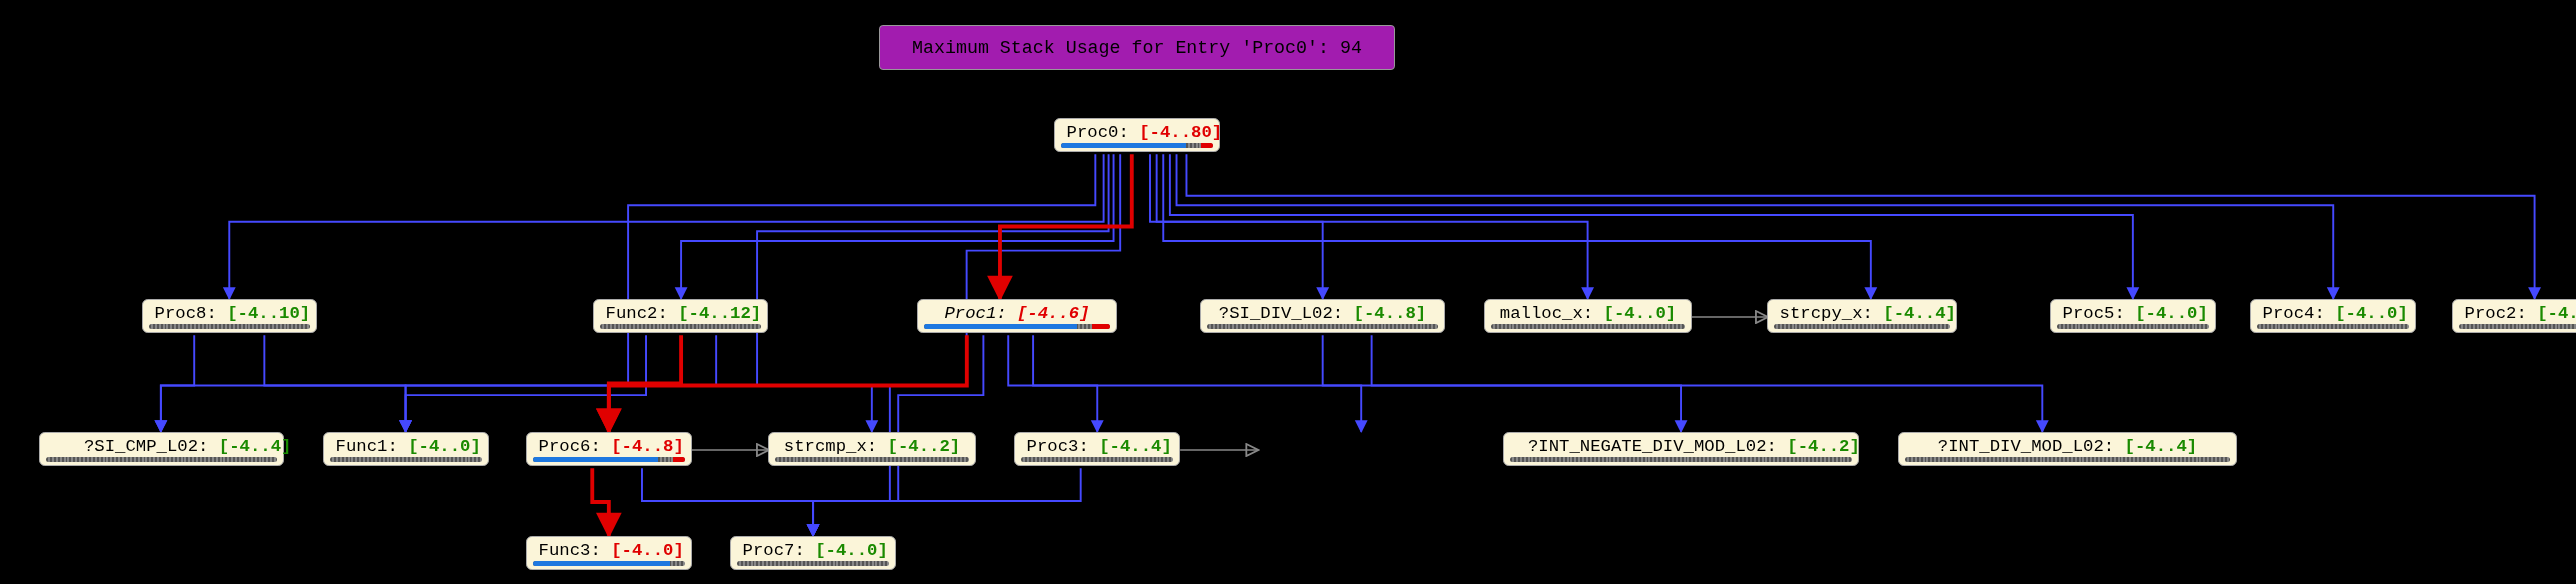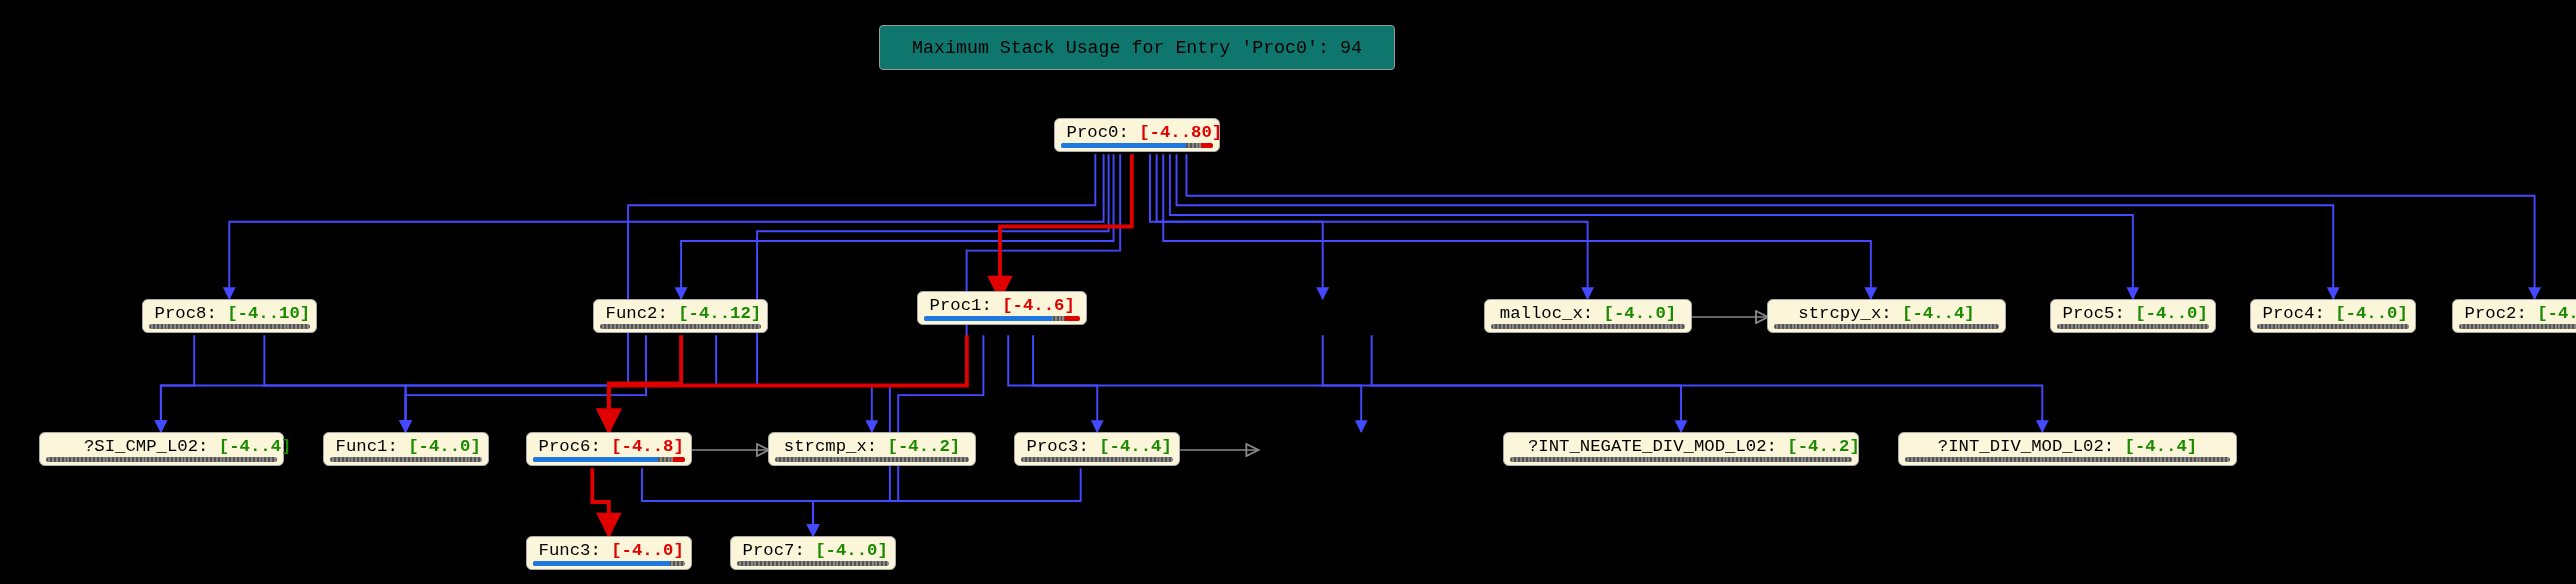--- a/index.html
+++ b/index.html
@@ -19,21 +19,21 @@
   }
   svg.edges {
     position: absolute;
     left: 0; top: 0;
     width: 2576px;
     height: 585px;
     pointer-events: none;
   }
   .title-box {
     position: absolute;
-    background: #0f766e;
+    background: #a21caf;
     border: 1px solid #999;
     border-radius: 3.9px;
     padding: 11.6px 31px;
     color: #000;
     white-space: nowrap;
     font-size: 18.3px;
     box-sizing: border-box;
     text-align: center;
   }
   .node {
@@ -121,26 +121,27 @@
 <div class="title-box" id="title-box" style="left: 879px; top: 25px; width: 516px;">
   <span>Maximum Stack Usage for Entry 'Proc0': 94</span>
 </div>
 
 <div class="node" style="left: 1054px; top: 118px; width: 166px;"><span class="label">Proc0: </span><span class="range red">[-4..80]</span><div class="bar">
         <div class="fill-blue" style="width: 82%;"></div>
         <div class="fill-red" style="width: 8%;"></div>
       </div></div>
     <div class="node" style="left: 142px; top: 299px; width: 175px;"><span class="label">Proc8: </span><span class="range green">[-4..10]</span><div class="bar"></div></div>
     <div class="node" style="left: 593px; top: 299px; width: 175px;"><span class="label">Func2: </span><span class="range green">[-4..12]</span><div class="bar"></div></div>
-    <div class="node" style="left: 917px; top: 291px; width: 170px;"><span class="label">Proc1: </span><span class="range red">[-4..6]</span><div class="bar">
+    <div class="node" style="left: 917px; top: 299px; width: 200px; font-style: italic;"><span class="label">Proc1: </span><span class="range red">[-4..6]</span><div class="bar">
         <div class="fill-blue" style="width: 82%;"></div>
         <div class="fill-red" style="width: 10%;"></div>
       </div></div>
+    <div class="node" style="left: 1200px; top: 299px; width: 245px;"><span class="label">?SI_DIV_L02: </span><span class="range green">[-4..8]</span><div class="bar"></div></div>
     <div class="node" style="left: 1484px; top: 299px; width: 208px;"><span class="label">malloc_x: </span><span class="range green">[-4..0]</span><div class="bar"></div></div>
-    <div class="node" style="left: 1767px; top: 299px; width: 239px;"><span class="label">strcpy_x: </span><span class="range green">[-4..4]</span><div class="bar"></div></div>
+    <div class="node" style="left: 1767px; top: 299px; width: 190px;"><span class="label">strcpy_x: </span><span class="range green">[-4..4]</span><div class="bar"></div></div>
     <div class="node" style="left: 2050px; top: 299px; width: 166px;"><span class="label">Proc5: </span><span class="range green">[-4..0]</span><div class="bar"></div></div>
     <div class="node" style="left: 2250px; top: 299px; width: 166px;"><span class="label">Proc4: </span><span class="range green">[-4..0]</span><div class="bar"></div></div>
     <div class="node" style="left: 2452px; top: 299px; width: 166px;"><span class="label">Proc2: </span><span class="range green">[-4..0]</span><div class="bar"></div></div>
     <div class="node" style="left: 39px; top: 432px; width: 245px; padding-left: 44px;"><span class="label">?SI_CMP_L02: </span><span class="range green">[-4..4]</span><div class="bar"></div></div>
     <div class="node" style="left: 323px; top: 432px; width: 166px;"><span class="label">Func1: </span><span class="range green">[-4..0]</span><div class="bar"></div></div>
     <div class="node" style="left: 526px; top: 432px; width: 166px;"><span class="label">Proc6: </span><span class="range red">[-4..8]</span><div class="bar">
         <div class="fill-blue" style="width: 82%;"></div>
         <div class="fill-red" style="width: 8%;"></div>
       </div></div>
     <div class="node" style="left: 768px; top: 432px; width: 208px;"><span class="label">strcmp_x: </span><span class="range green">[-4..2]</span><div class="bar"></div></div>

